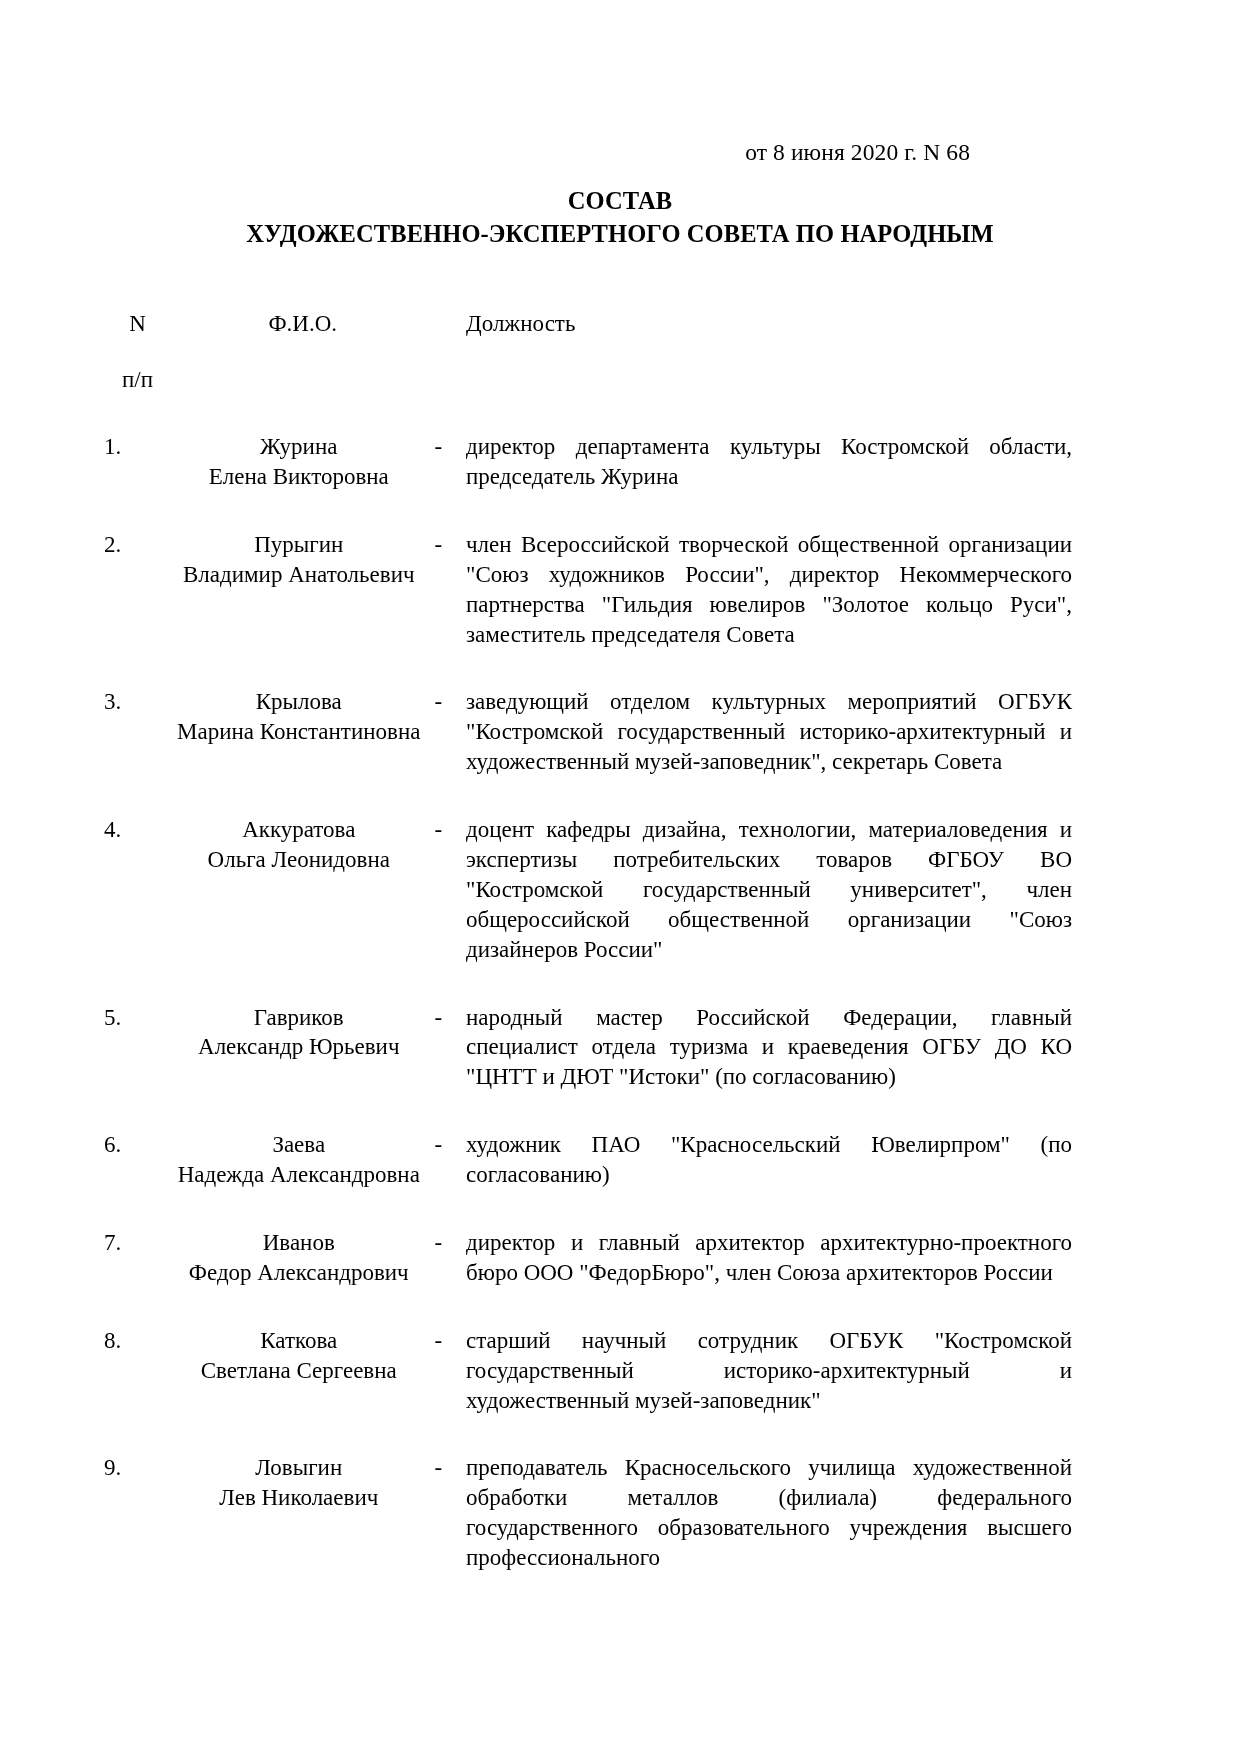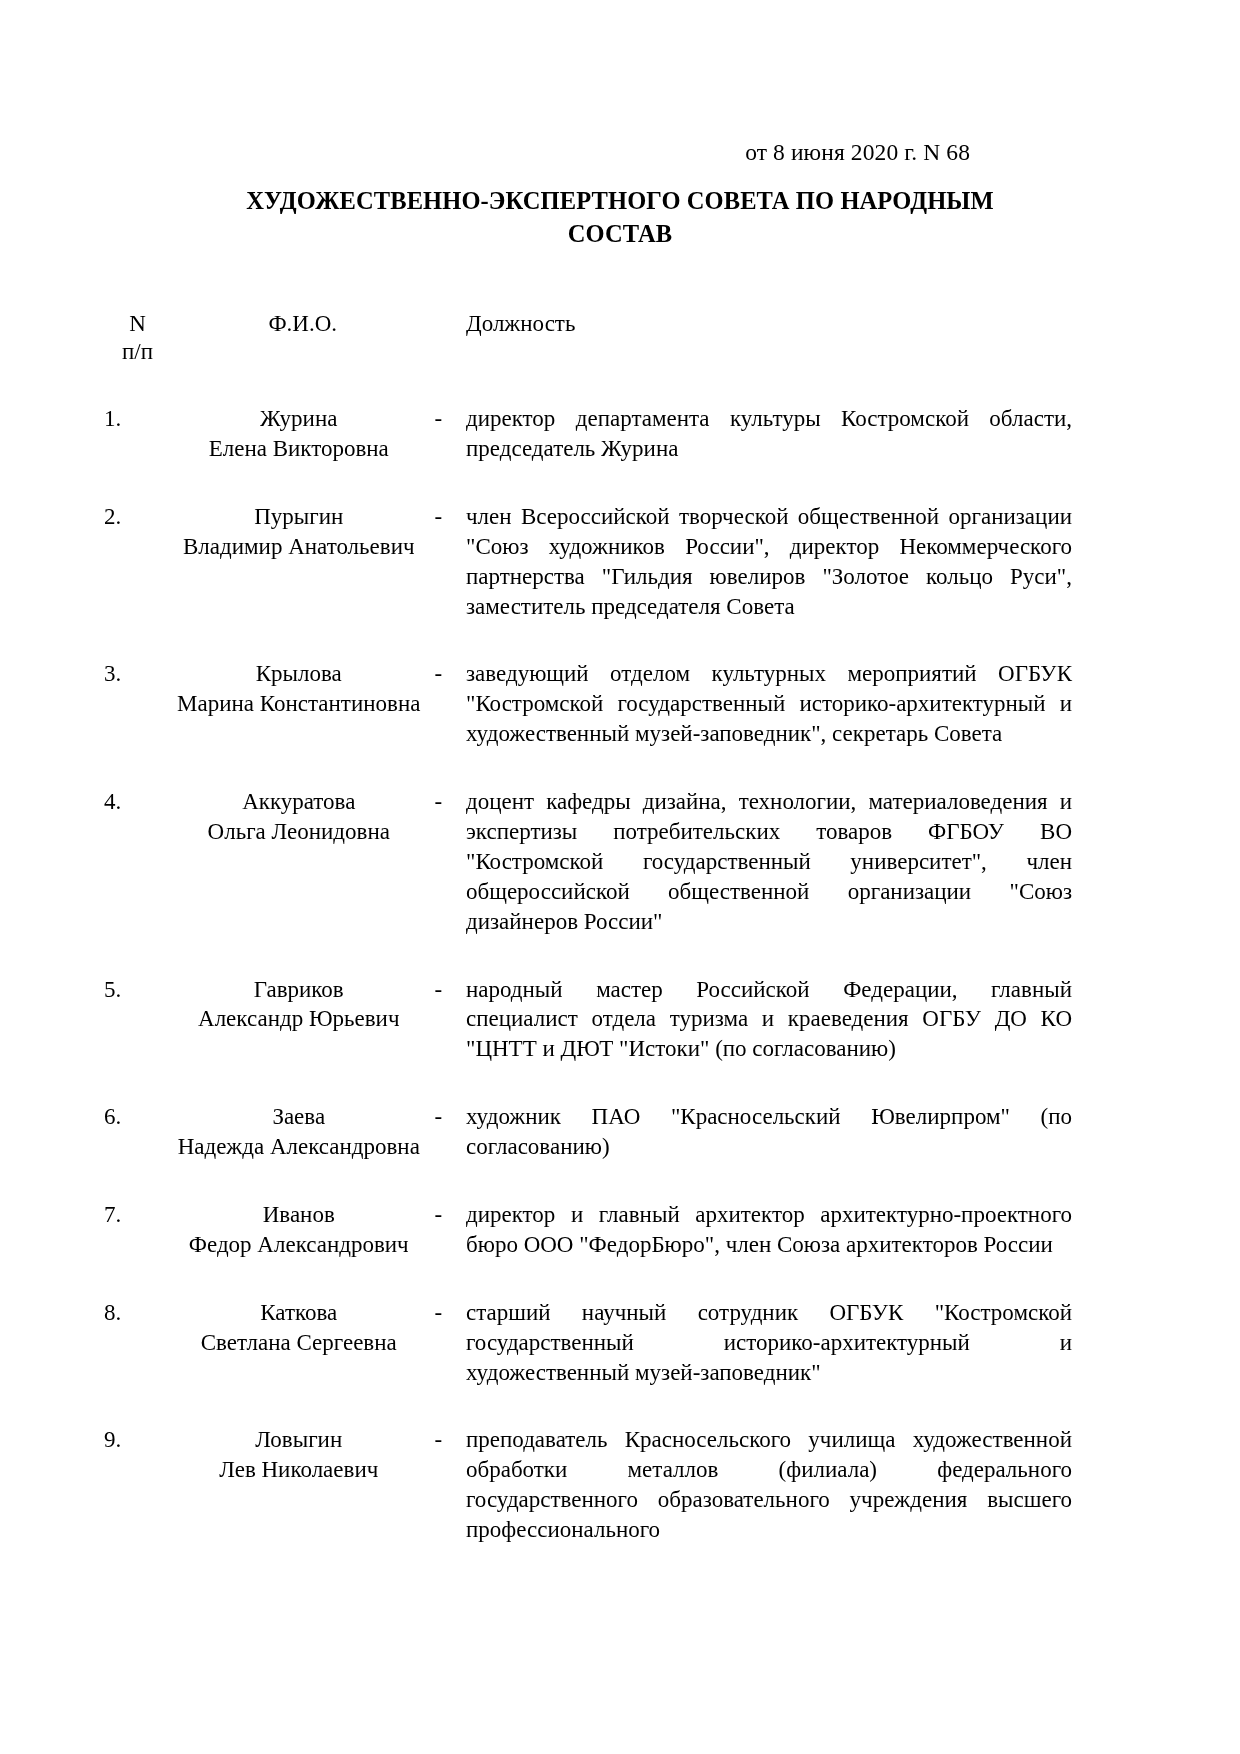--- a/index.html
+++ b/index.html
@@ -69,21 +69,21 @@
   .col-num   { width: 62px;  text-align: left; }
   .col-name  { width: 258px; text-align: center; }
   .col-dash  { width: 32px;  text-align: left; }
   .col-post  { width: 616px; text-align: justify; text-align-last: left; }
 
   thead .hdr-num {
     text-align: center;
     padding-right: 20px;
   }
   thead .hdr-num .nn   { display: block; line-height: 1.22; }
-  thead .hdr-num .pp   { display: block; line-height: 1.22; }
+  thead .hdr-num .pp   { display: block; line-height: 1.22; margin-top: 28px; }
   thead .hdr-name {
     text-align: center;
     line-height: 1.22;
     padding-left: 10px;
   }
   thead .hdr-post {
     text-align: left;
     line-height: 1.22;
   }
   thead td { padding-bottom: 0; }
@@ -103,22 +103,22 @@
   }
 </style>
 </head>
 <body>
 
 <div class="page">
 
   <div class="doc-ref">от 8 июня 2020 г. N 68</div>
 
   <div class="title-block">
+    <span class="title-line">СОСТАВ</span>
     <span class="title-line main">ХУДОЖЕСТВЕННО-ЭКСПЕРТНОГО СОВЕТА ПО НАРОДНЫМ</span>
-    <span class="title-line">СОСТАВ</span>
   </div>
 
   <table class="roster">
     <thead>
       <tr>
         <td class="col-num hdr-num">
           <span class="nn">N</span>
           <span class="pp">п/п</span>
         </td>
         <td class="col-name hdr-name">Ф.И.О.</td>

